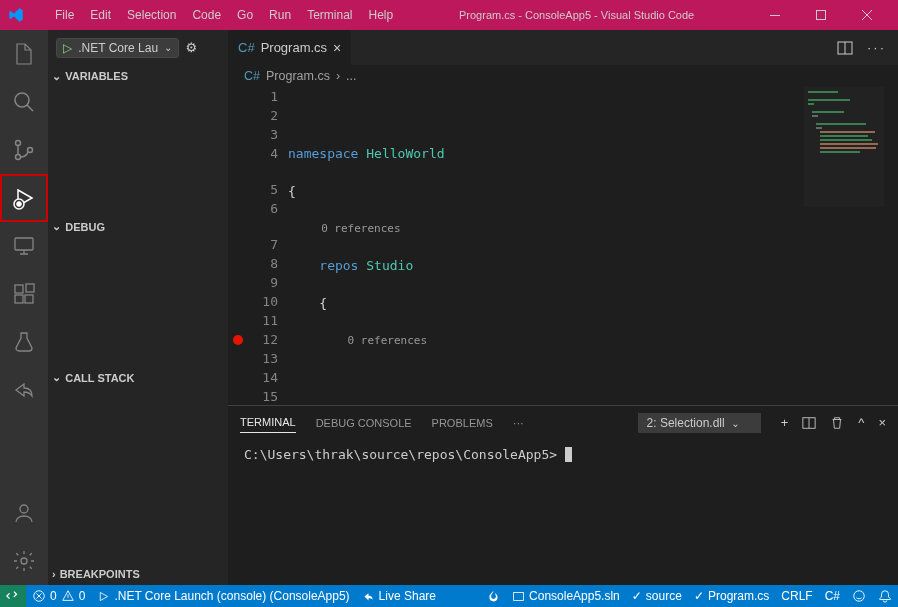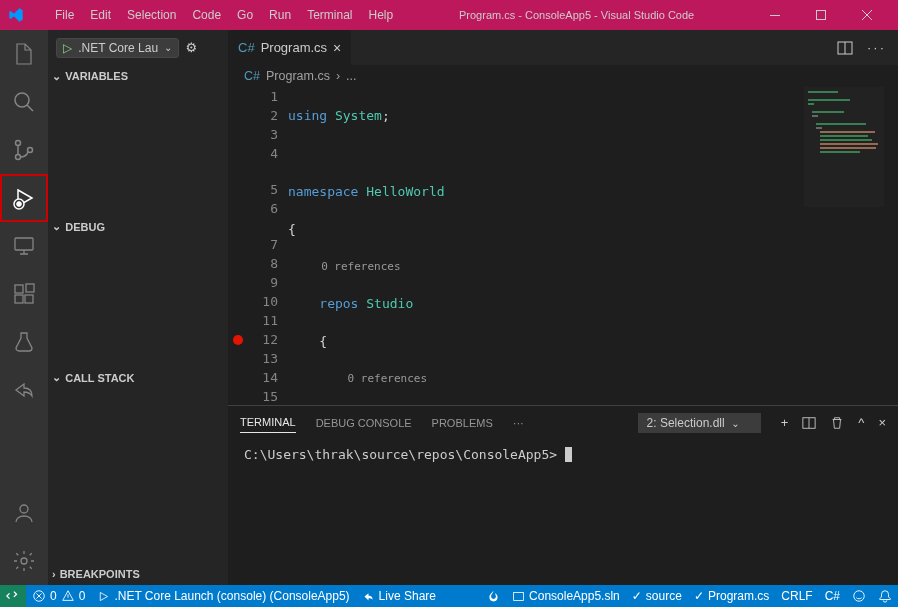--- a/index.html
+++ b/index.html
@@ -378,21 +378,20 @@
 <div>8</div>
 <div>9</div>
 <div>10</div>
 <div>11</div>
 <div>12</div>
 <div>13</div>
 <div>14</div>
 <div>15</div>
       </div>
       <div class="code">
-<div><span class="kw">using</span> <span class="type">System</span><span class="punc">;</span></div>
 <div>&nbsp;</div>
 <div><span class="kw">namespace</span> <span class="type">HelloWorld</span></div>
 <div><span class="punc">{</span></div>
 <div class="codelens">     <span>0 references</span></div>
 <div>    <span class="kw">repos</span> <span class="type">Studio</span></div>
 <div>    <span class="punc">{</span></div>
 <div class="codelens">         <span>0 references</span></div>
 
 
 

